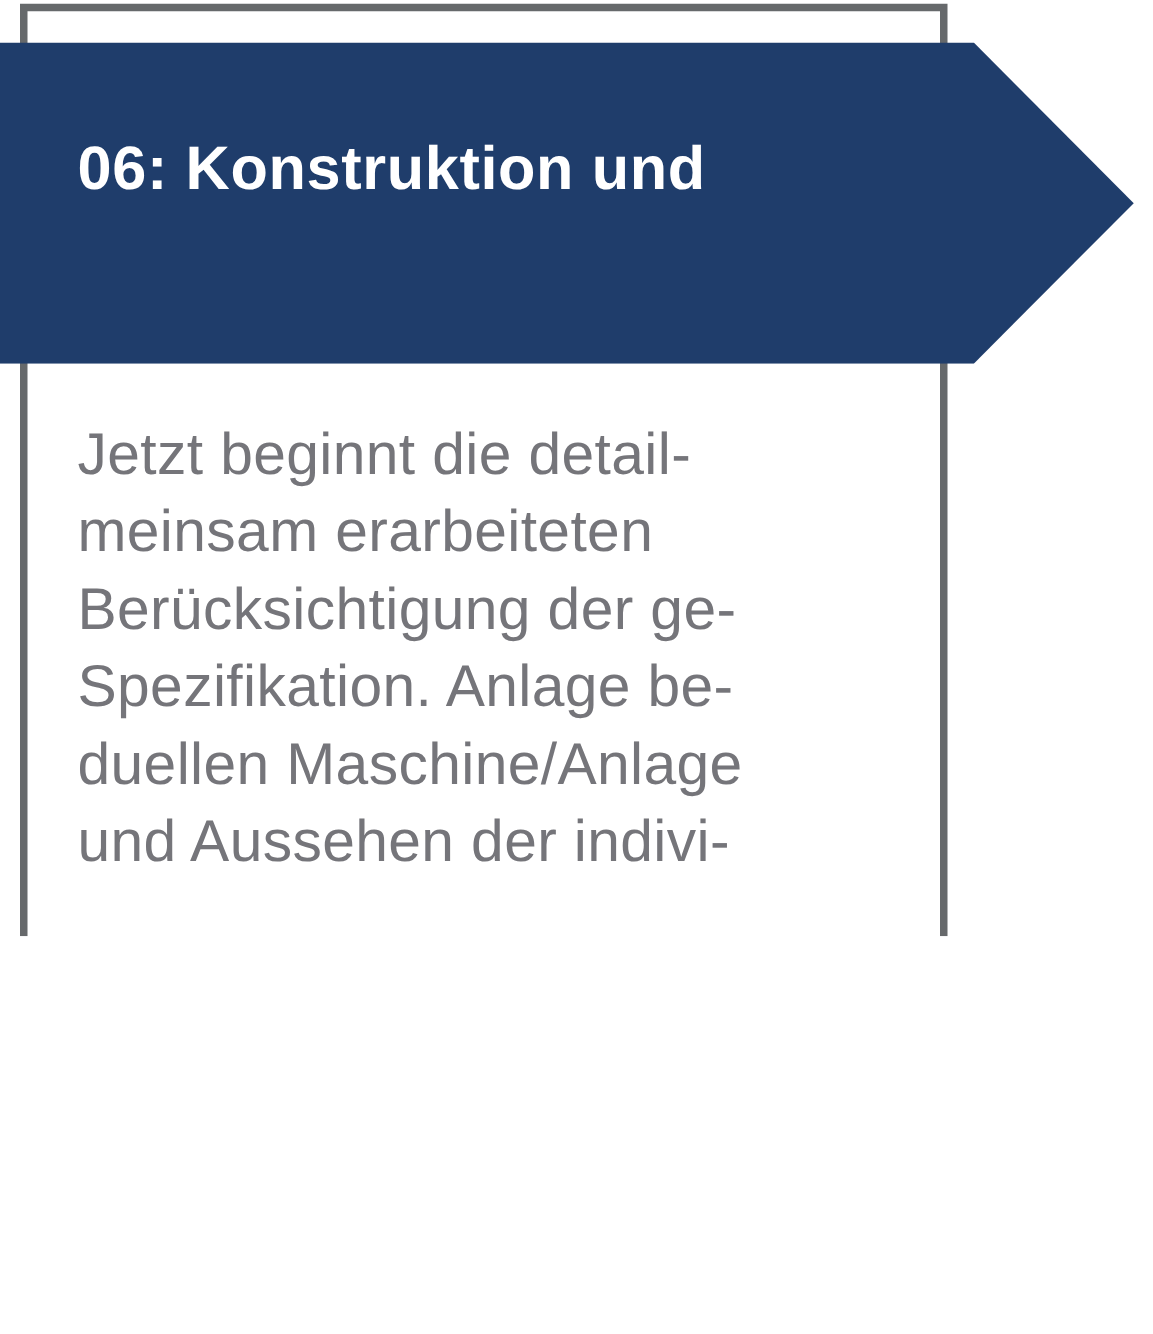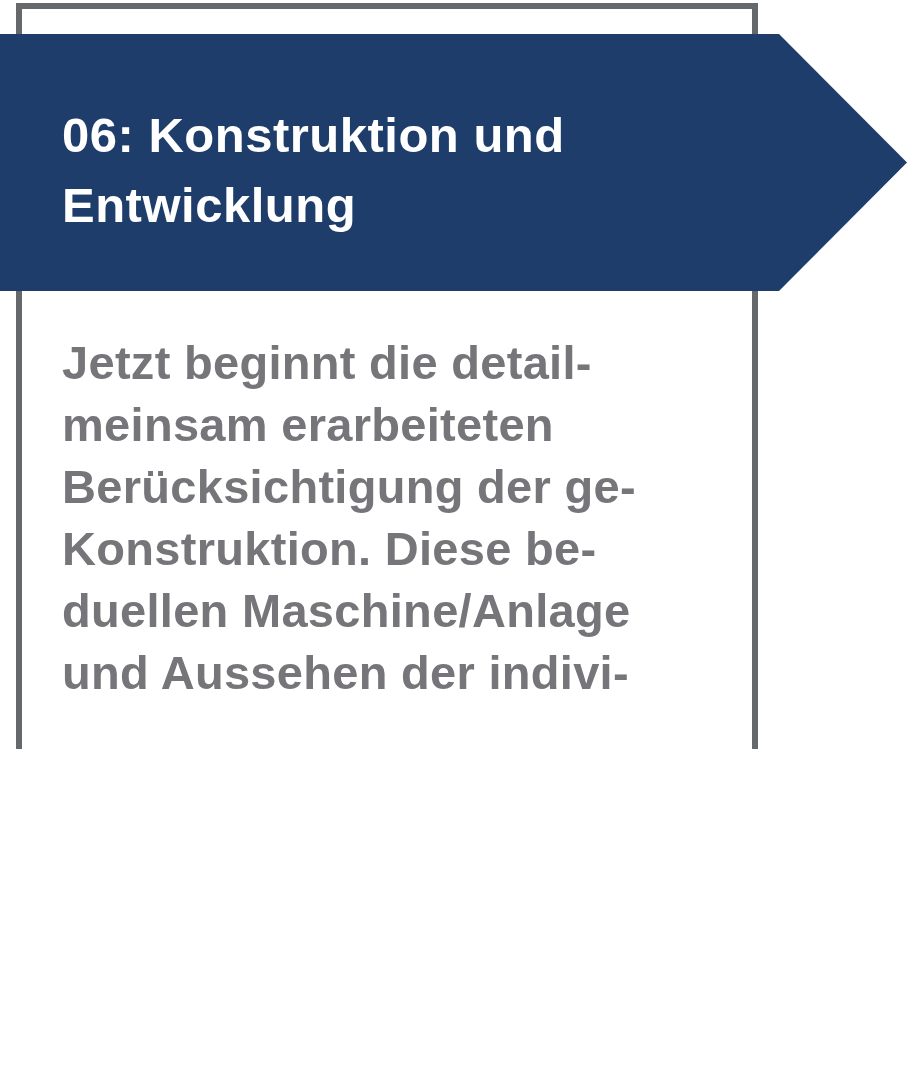--- a/index.html
+++ b/index.html
@@ -48,21 +48,21 @@
     color: var(--title-white, #ffffff);
     letter-spacing: 0.5px;
     white-space: nowrap;
   }
   .step-title span { display: block; }
   .step-description {
     position: absolute;
     left: 62px;
     top: 332px;
     font-size: 47px;
-    font-weight: bold;
+    font-weight: normal;
     line-height: 62px;
     color: var(--text-gray, #75757a);
     letter-spacing: 0.3px;
   }
   .step-description span { display: block; white-space: nowrap; }
 </style>
 </head>
 <body>
 
 <div class="stage">
@@ -70,25 +70,24 @@
   <div class="card"></div>
 
   <div class="arrow-banner">
     <svg viewBox="0 0 908 257" aria-hidden="true">
       <polygon points="0,0 779,0 907,128.5 779,257 0,257" fill="currentColor"></polygon>
     </svg>
   </div>
 
   <div class="step-title">
     <span>06: Konstruktion und</span>
-    <span>Entwicklung</span>
   </div>
 
   <div class="step-description">
     <span>Jetzt beginnt die detail-</span>
     <span>meinsam erarbeiteten</span>
     <span>Berücksichtigung der ge-</span>
-    <span>Konstruktion. Diese be-</span>
+    <span>Spezifikation. Anlage be-</span>
     <span>duellen Maschine/Anlage</span>
     <span>und Aussehen der indivi-</span>
   </div>
 
 </div>
 
 </body></html>

